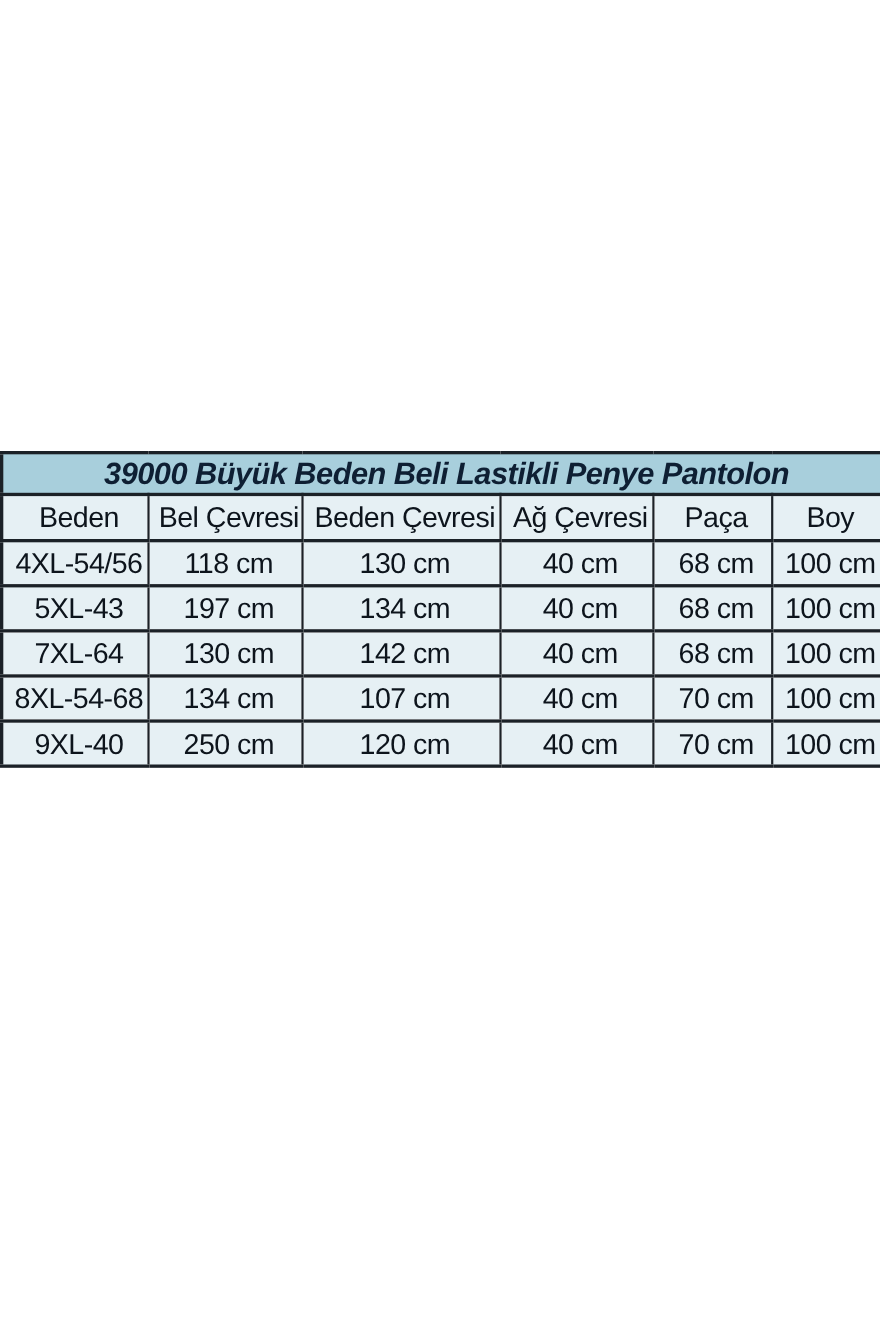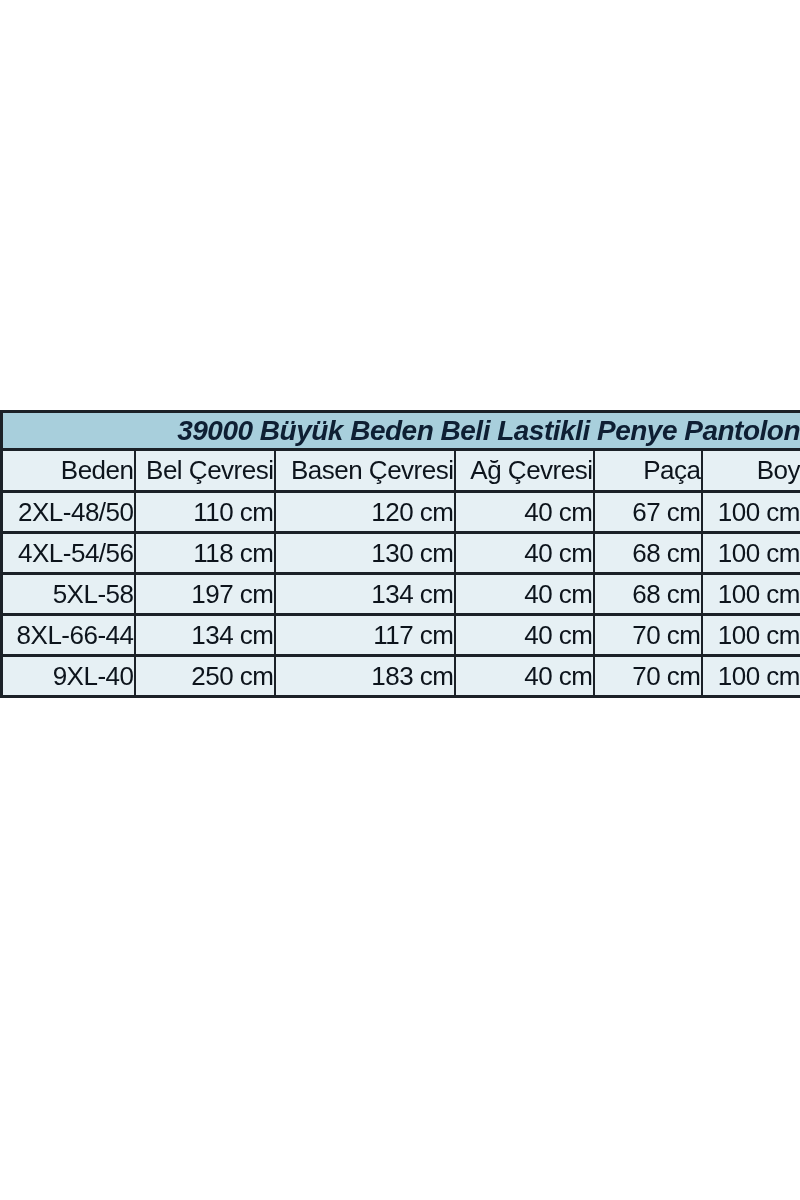--- a/index.html
+++ b/index.html
@@ -25,21 +25,21 @@
     border: 3px solid #1b2127;
   }
   .size-table td, .size-table th {
     border: 2px solid #1b2127;
     border-top-width: 3px;
     border-bottom-width: 3px;
     background: #e6f0f4;
     color: #0d141c;
     font-size: 26px;
     font-weight: 400;
-    text-align: right;
+    text-align: center;
     vertical-align: middle;
     padding: 0 0 0 7px;
     height: 38px;
     letter-spacing: -0.5px;
     white-space: nowrap;
     overflow: hidden;
   }
   .size-table .title-cell {
     background: #a8cfdc;
     color: #0e1f33;
@@ -67,60 +67,60 @@
       <col style="width:108px">
       <col style="width:100px">
     </colgroup>
     <tbody>
       <tr>
         <td class="title-cell" colspan="6">39000 Büyük Beden Beli Lastikli Penye Pantolon</td>
       </tr>
       <tr>
         <th>Beden</th>
         <th>Bel Çevresi</th>
-        <th>Basen Çevresi</th>
+        <th>Beden Çevresi</th>
         <th>Ağ Çevresi</th>
         <th>Paça</th>
         <th>Boy</th>
-      </tr>
-      <tr>
-        <td>2XL-48/50</td>
-        <td>110 cm</td>
-        <td>120 cm</td>
-        <td>40 cm</td>
-        <td>67 cm</td>
-        <td>100 cm</td>
       </tr>
       <tr>
         <td>4XL-54/56</td>
         <td>118 cm</td>
         <td>130 cm</td>
         <td>40 cm</td>
         <td>68 cm</td>
         <td>100 cm</td>
       </tr>
       <tr>
-        <td>5XL-58</td>
+        <td>5XL-43</td>
         <td>197 cm</td>
         <td>134 cm</td>
         <td>40 cm</td>
         <td>68 cm</td>
         <td>100 cm</td>
       </tr>
       <tr>
-        <td>8XL-66-44</td>
+        <td>7XL-64</td>
+        <td>130 cm</td>
+        <td>142 cm</td>
+        <td>40 cm</td>
+        <td>68 cm</td>
+        <td>100 cm</td>
+      </tr>
+      <tr>
+        <td>8XL-54-68</td>
         <td>134 cm</td>
-        <td>117 cm</td>
+        <td>107 cm</td>
         <td>40 cm</td>
         <td>70 cm</td>
         <td>100 cm</td>
       </tr>
       <tr>
         <td>9XL-40</td>
         <td>250 cm</td>
-        <td>183 cm</td>
+        <td>120 cm</td>
         <td>40 cm</td>
         <td>70 cm</td>
         <td>100 cm</td>
       </tr>
     </tbody>
   </table>
 </div>
 
 </body></html>

